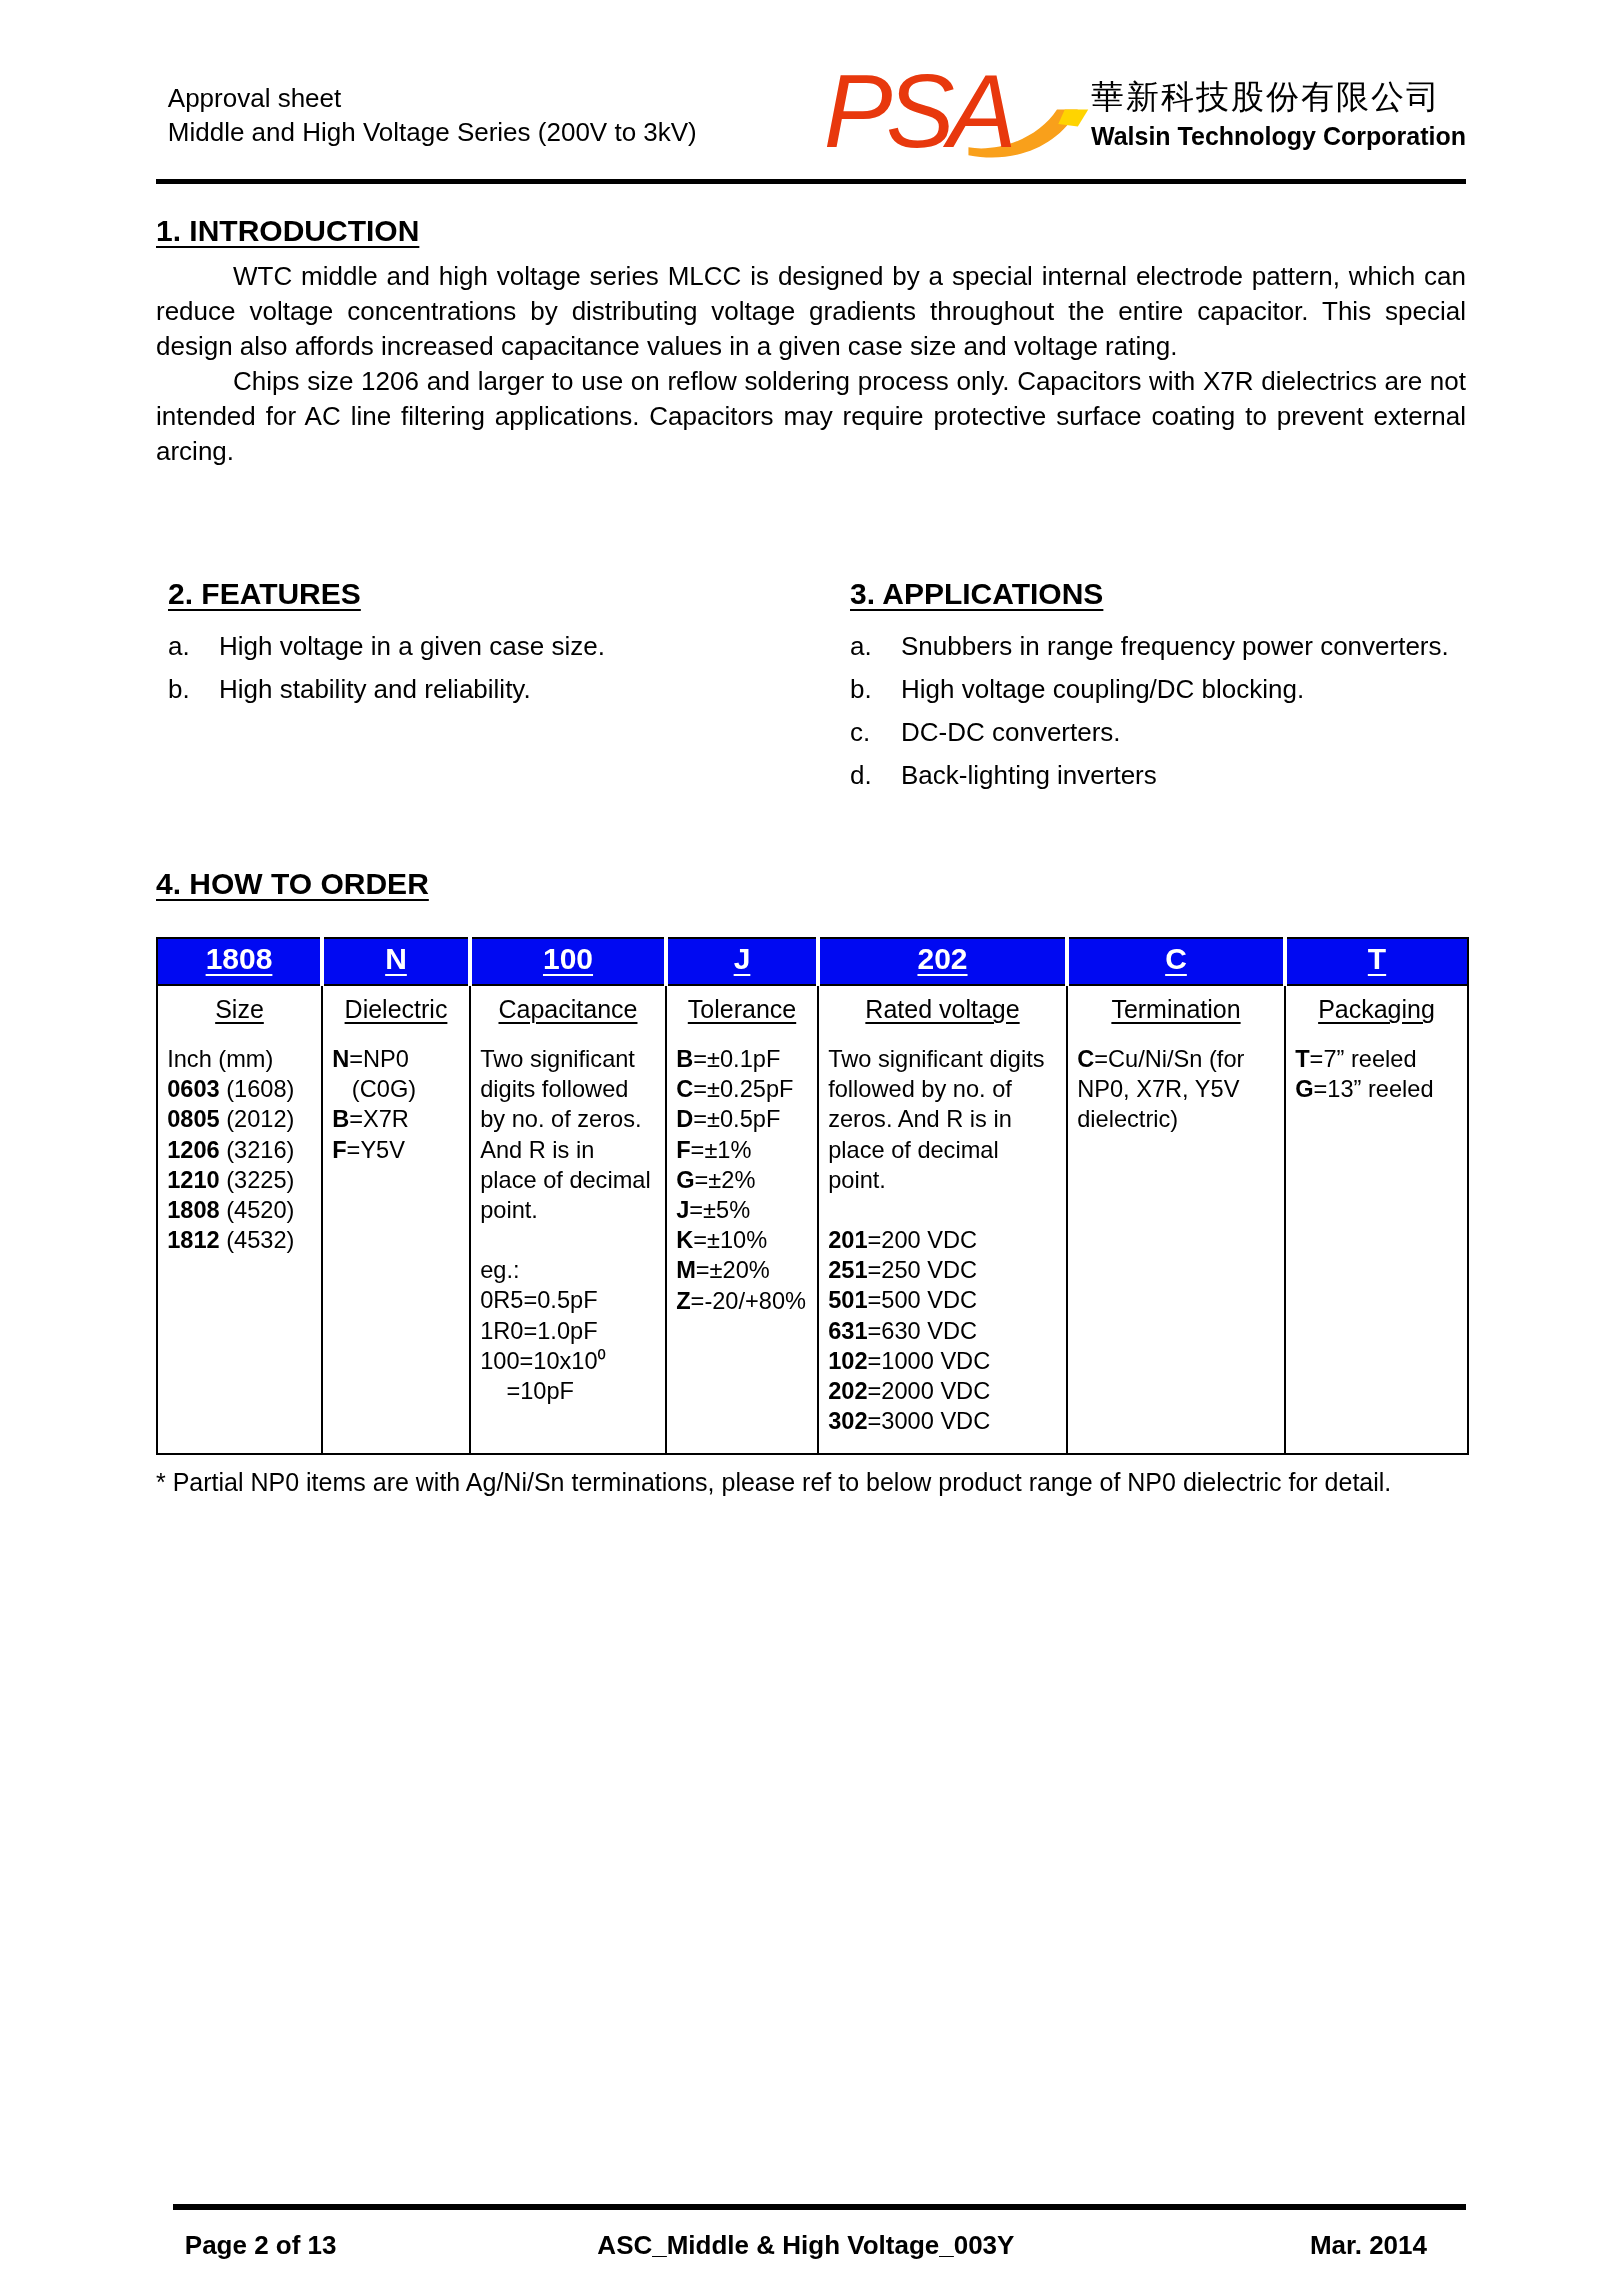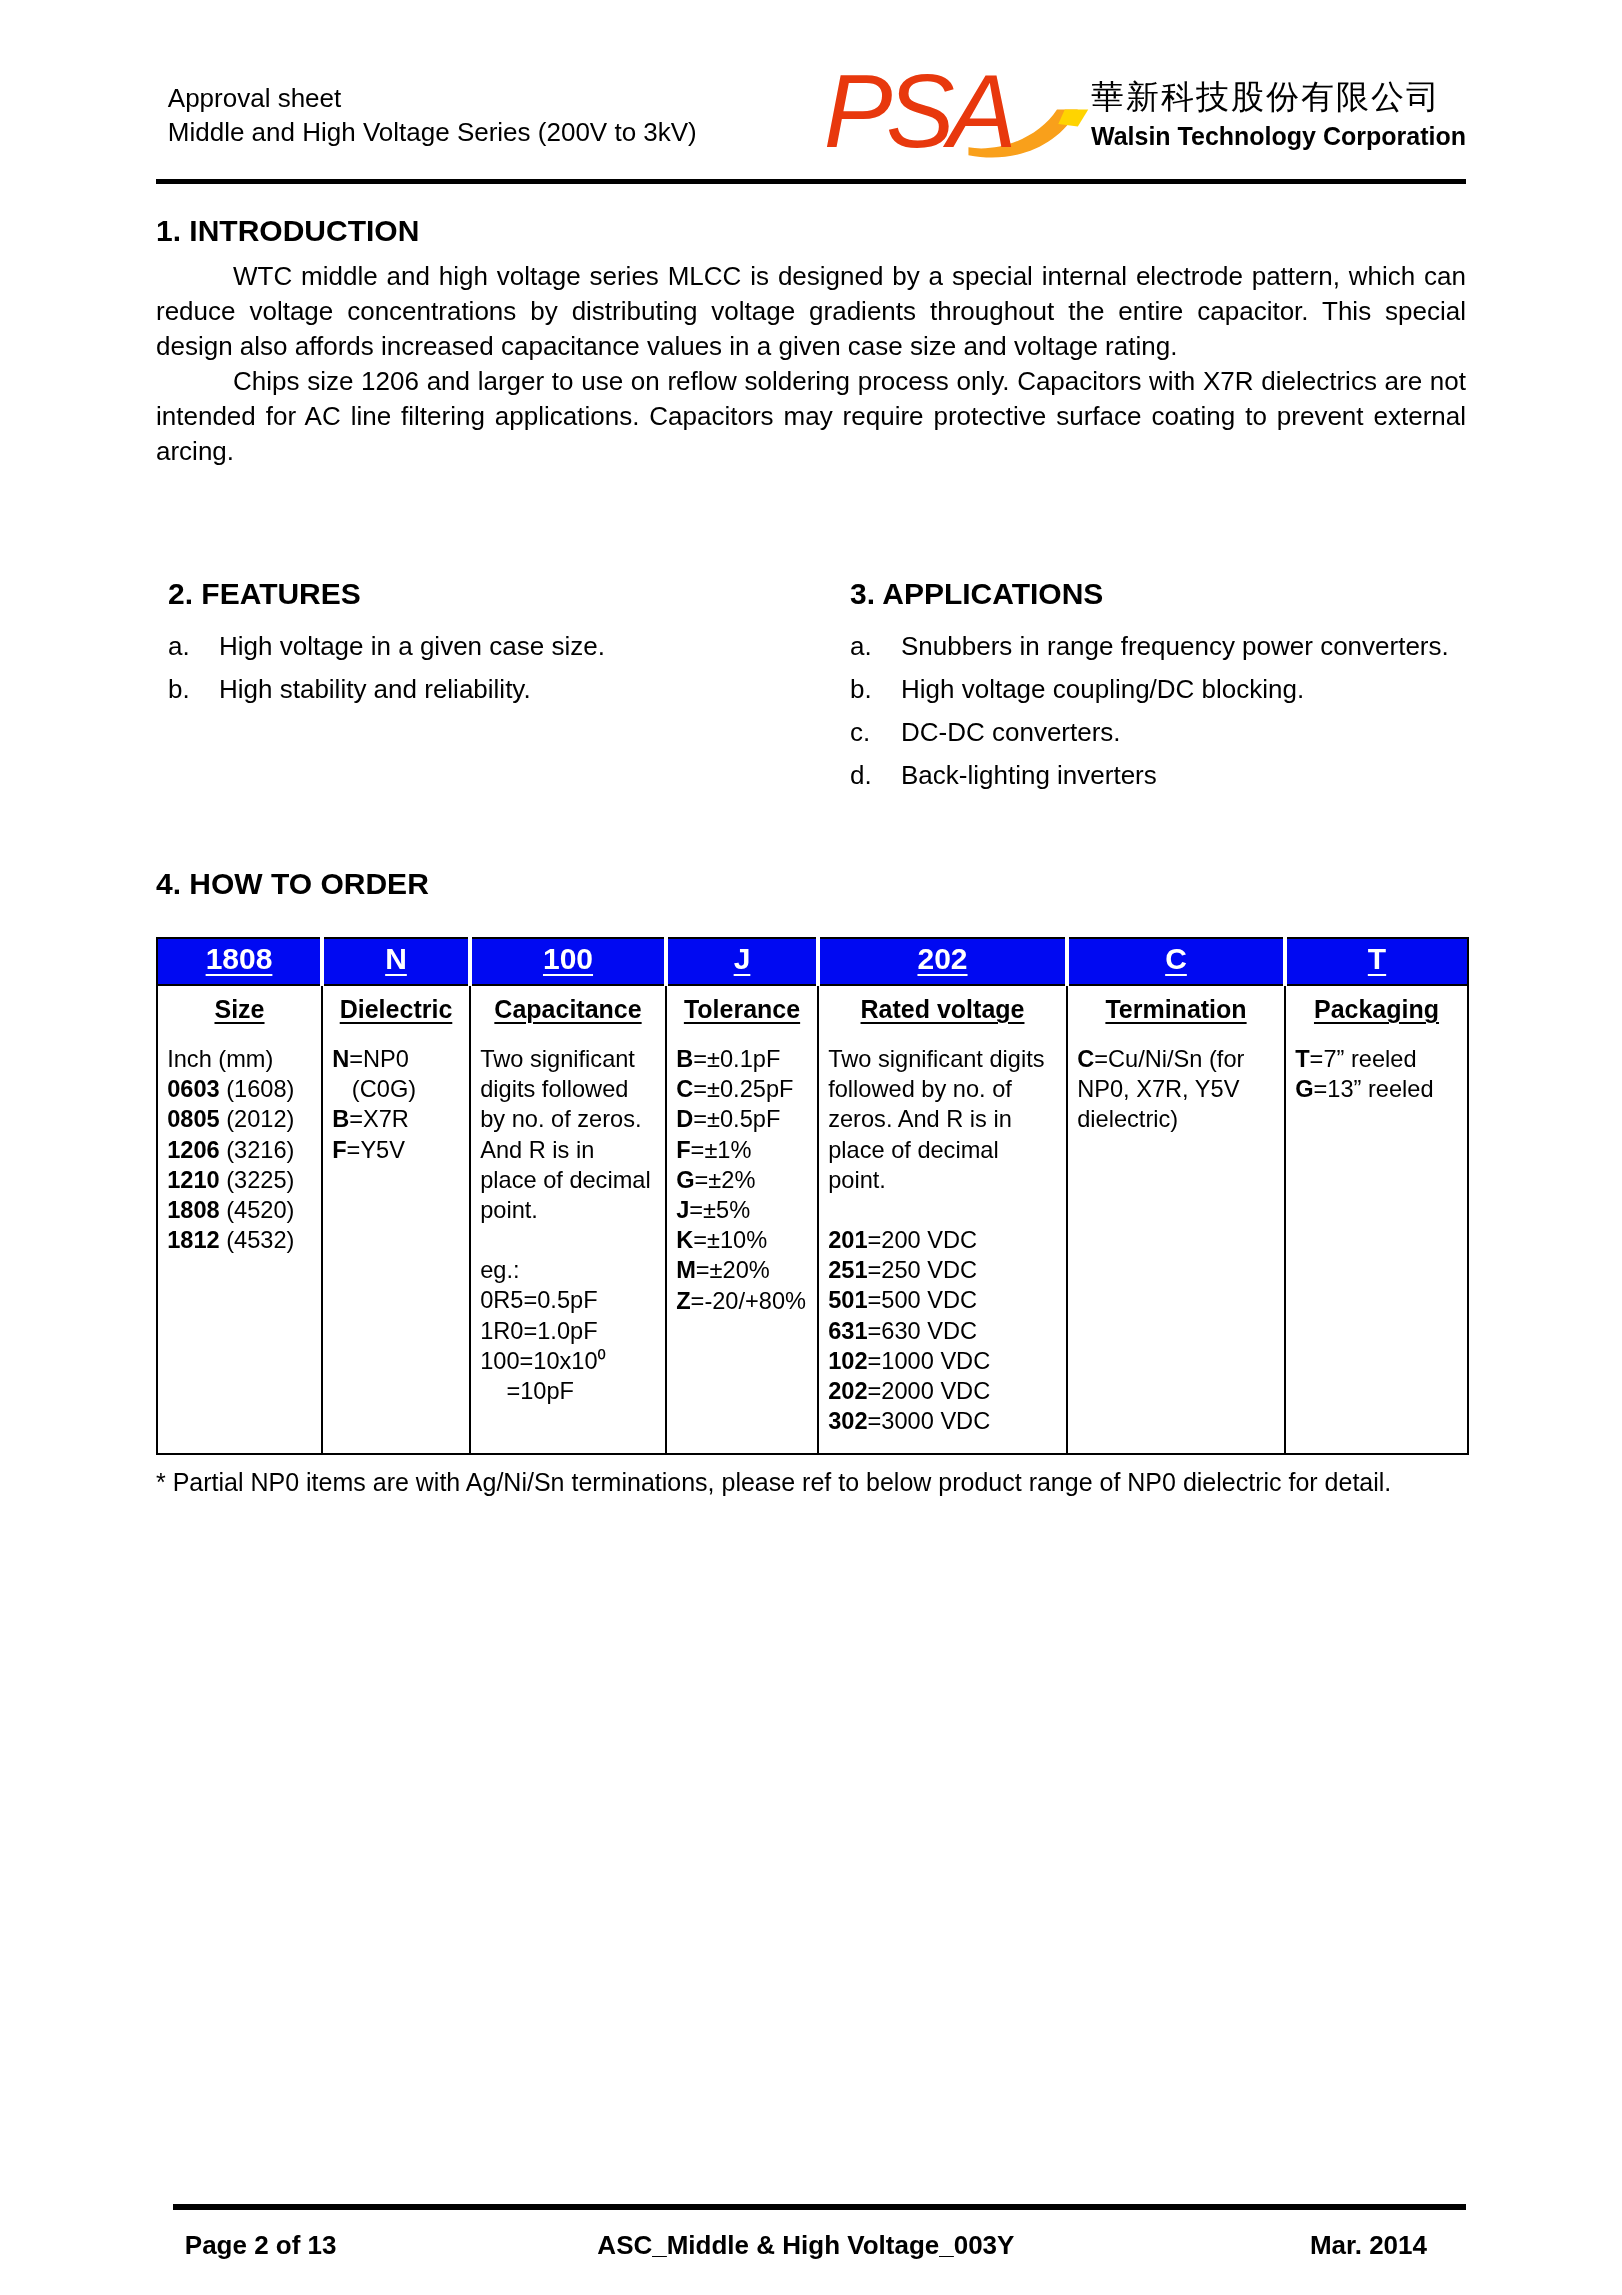--- a/index.html
+++ b/index.html
@@ -27,21 +27,21 @@
   .psa-swoosh { position: absolute; right: -18.3px; bottom: 3.9px; width: 124px; height: 56px; }
   .company-names { margin-left: 18.3px; padding-top: 6.5px; }
   .company-zh { font-size: 33px; letter-spacing: 2px; line-height: 1.25; }
   .company-en { font-size: 25px; font-weight: bold; margin-top: 5.2px; }
 
   .rule { height: 5.9px; background: #000; margin-top: 6.5px; }
 
   
   .section-title {
     font-size: 30px; font-weight: bold;
-    text-decoration-thickness: 2px; text-underline-offset: 5.2px;
+    text-decoration: underline; text-decoration-thickness: 2px; text-underline-offset: 5.2px;
   }
   .section-intro { margin-top: 30px; }
   .intro-paras { margin-top: 10.5px; }
   .intro-para { font-size: 26px; line-height: 1.35; text-align: justify; text-indent: 77px; }
 
   .two-col { display: flex; margin-top: 108px; }
   .col-features { flex: 0 0 682px; margin-left: 12px; }
   .col-applications { flex: 1; }
   .item-list { margin-top: 18.3px; display: flex; flex-direction: column; gap: 9.2px; }
   .list-item { display: flex; font-size: 26px; line-height: 1.3; }
@@ -58,21 +58,21 @@
 
   .code-row td {
     background: #0009F2; color: #fff; font-weight: bold; font-size: 30px;
     text-align: center; padding: 3.9px 0 7.9px;
     border-left: 4.6px solid #fff; border-bottom: 2.6px solid #000;
   }
   .code-row td:first-child { border-left: none; }
   .code-row .code-text { text-decoration: underline; text-decoration-thickness: 2px; text-underline-offset: 4.6px; }
 
   .head-row td {
-    font-weight: bold; font-size: 25px; text-align: center;
+    font-weight: normal; font-size: 25px; text-align: center;
     padding: 9.2px 0 5.2px; border-left: 2px solid #000;
   }
   .head-row td:first-child { border-left: none; }
   .head-row .col-label { text-decoration: underline; text-decoration-thickness: 2px; text-underline-offset: 3.9px; }
 
   .body-row td {
     vertical-align: top; font-size: 23.6px; line-height: 1.28;
     padding: 14.4px 7.9px 17px 9.2px; border-left: 2px solid #000;
   }
   .body-row td:first-child { border-left: none; }

